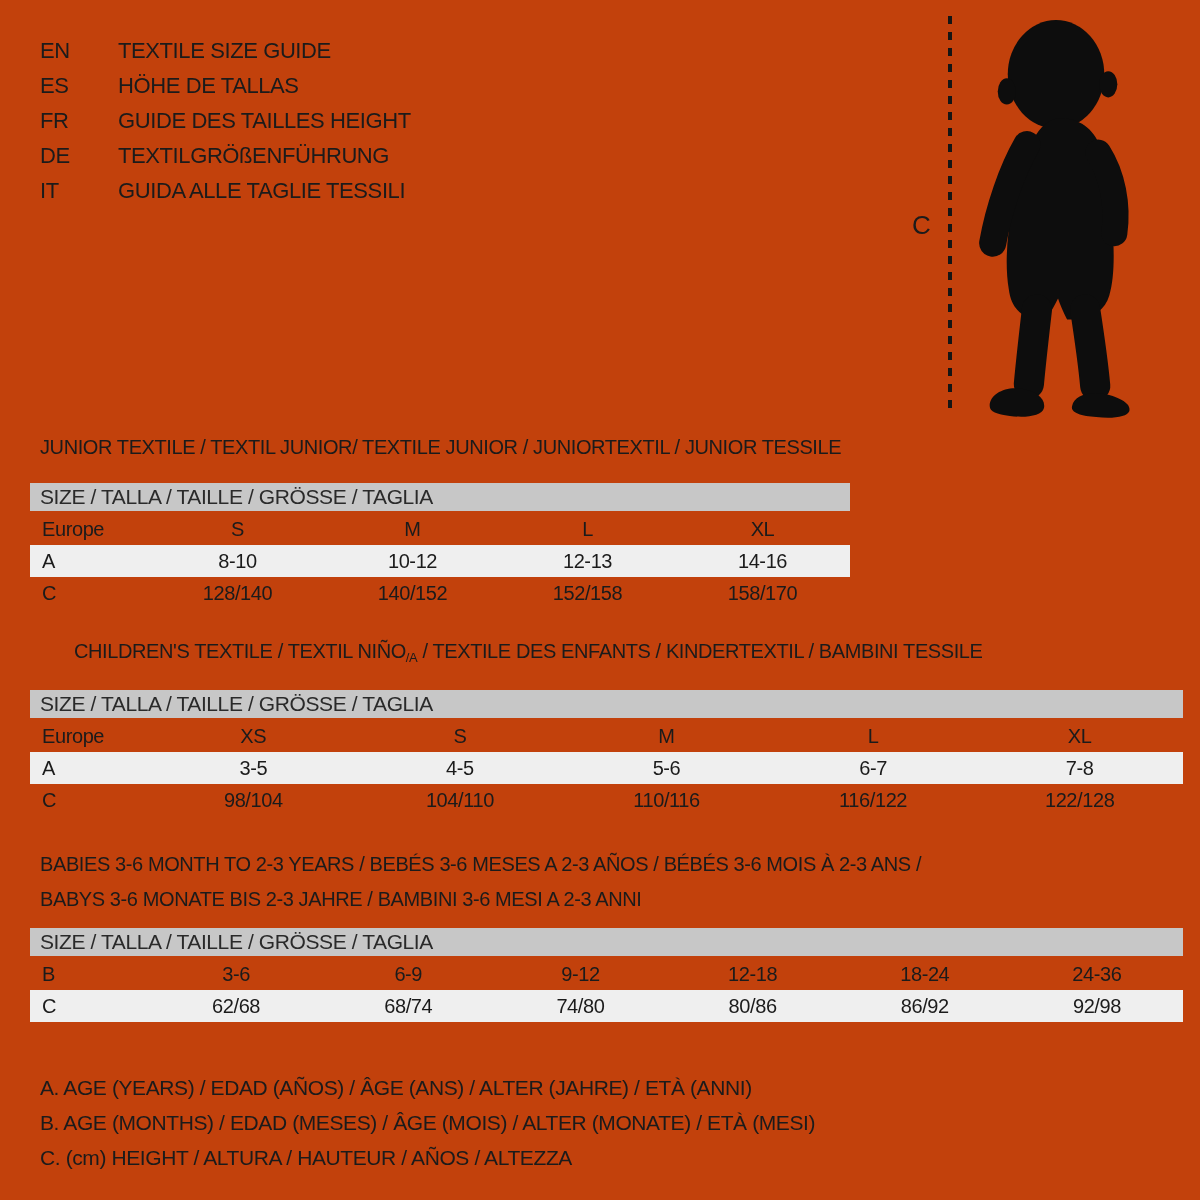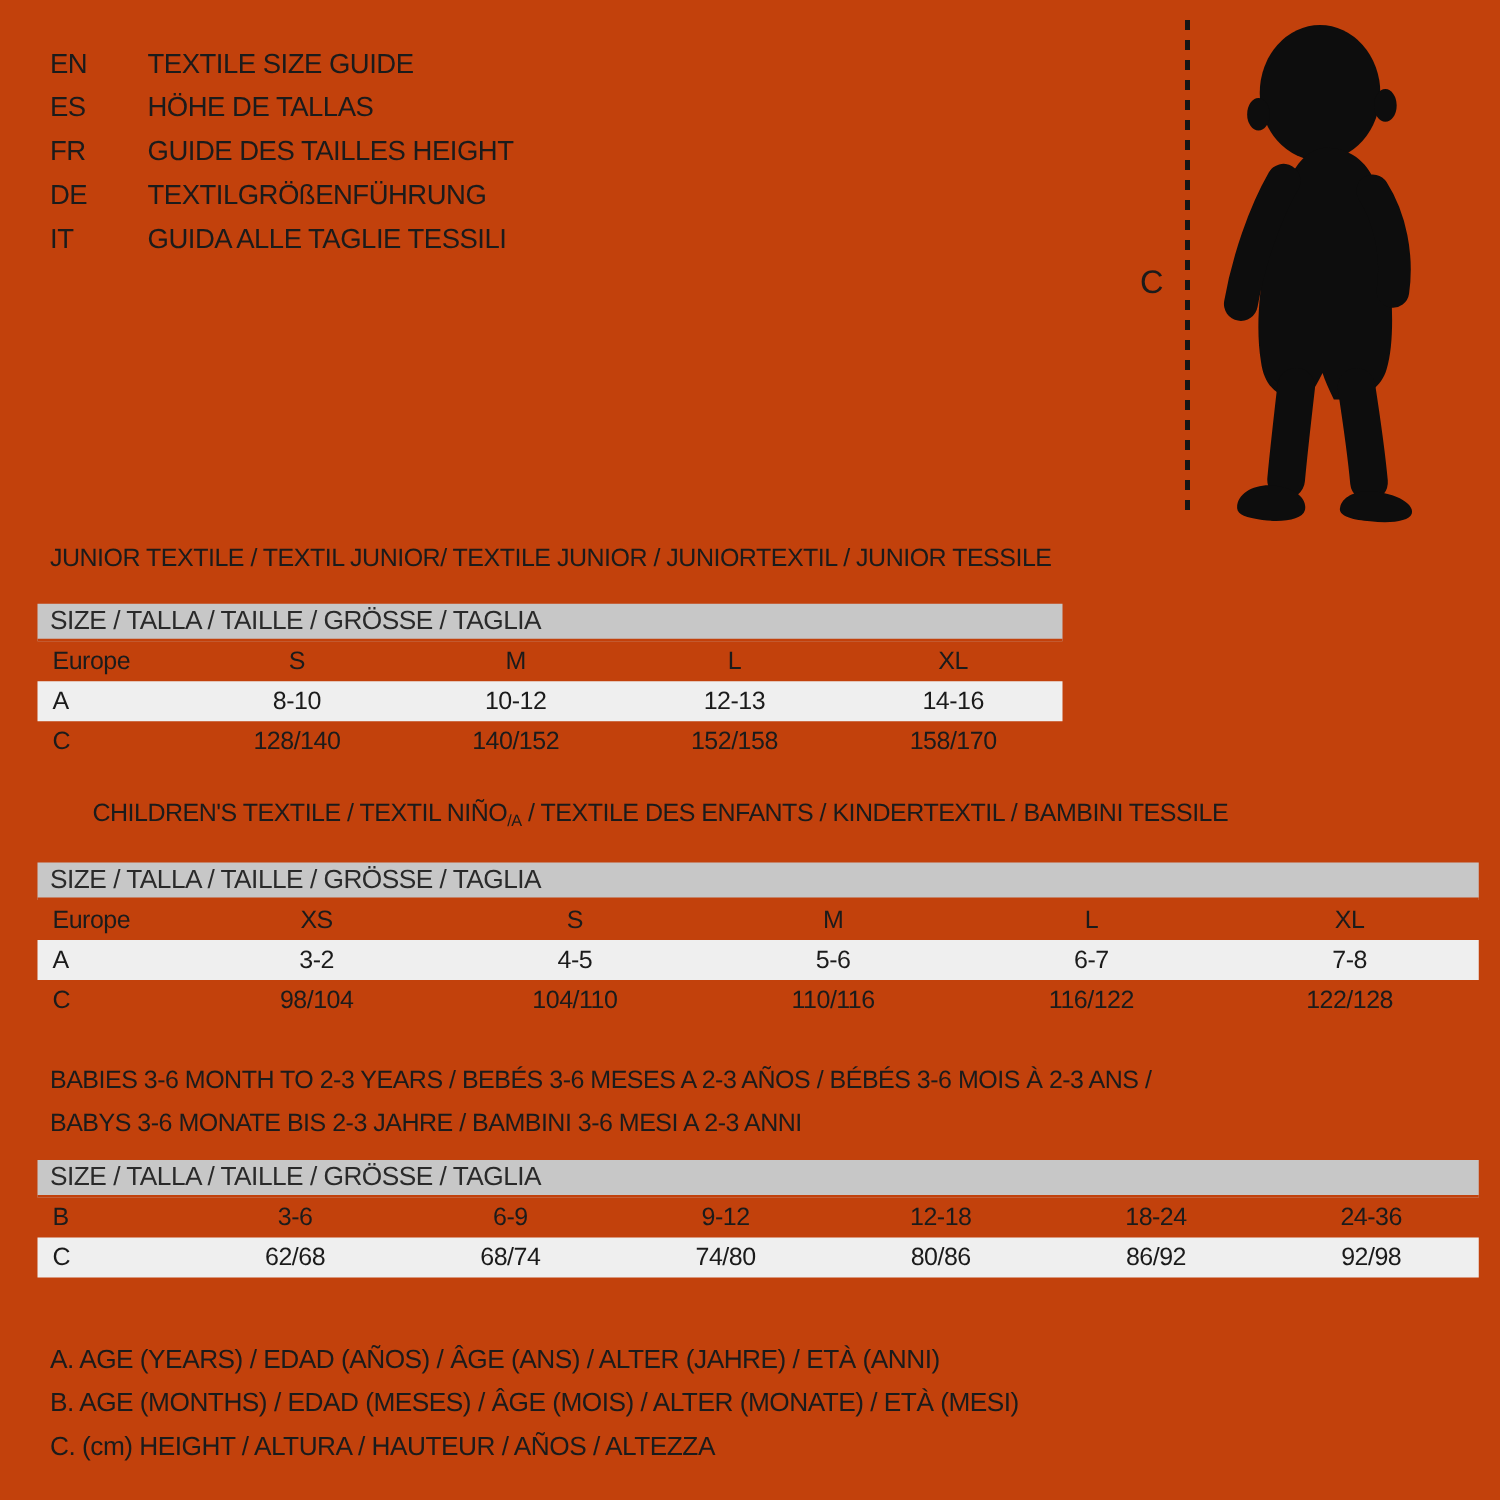--- a/index.html
+++ b/index.html
@@ -141,21 +141,21 @@
     <div class="tbl-row">
       <span class="cell-label">Europe</span>
       <span class="cell">XS</span>
       <span class="cell">S</span>
       <span class="cell">M</span>
       <span class="cell">L</span>
       <span class="cell">XL</span>
     </div>
     <div class="tbl-row row-alt">
       <span class="cell-label">A</span>
-      <span class="cell">3-2</span>
+      <span class="cell">3-5</span>
       <span class="cell">4-5</span>
       <span class="cell">5-6</span>
       <span class="cell">6-7</span>
       <span class="cell">7-8</span>
     </div>
     <div class="tbl-row">
       <span class="cell-label">C</span>
       <span class="cell">98/104</span>
       <span class="cell">104/110</span>
       <span class="cell">110/116</span>

